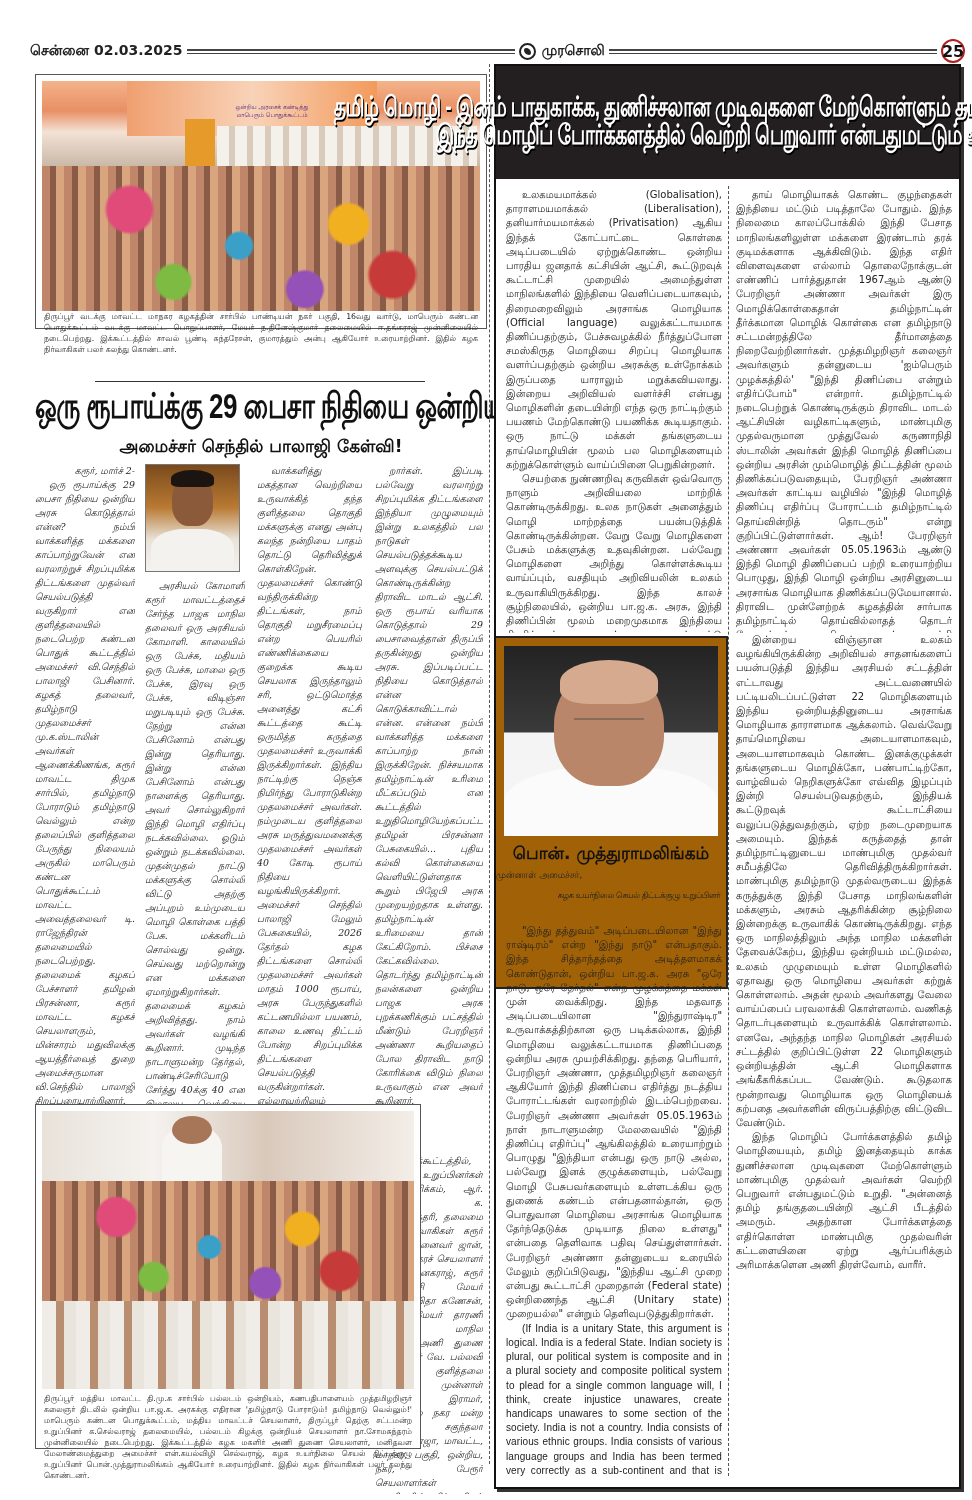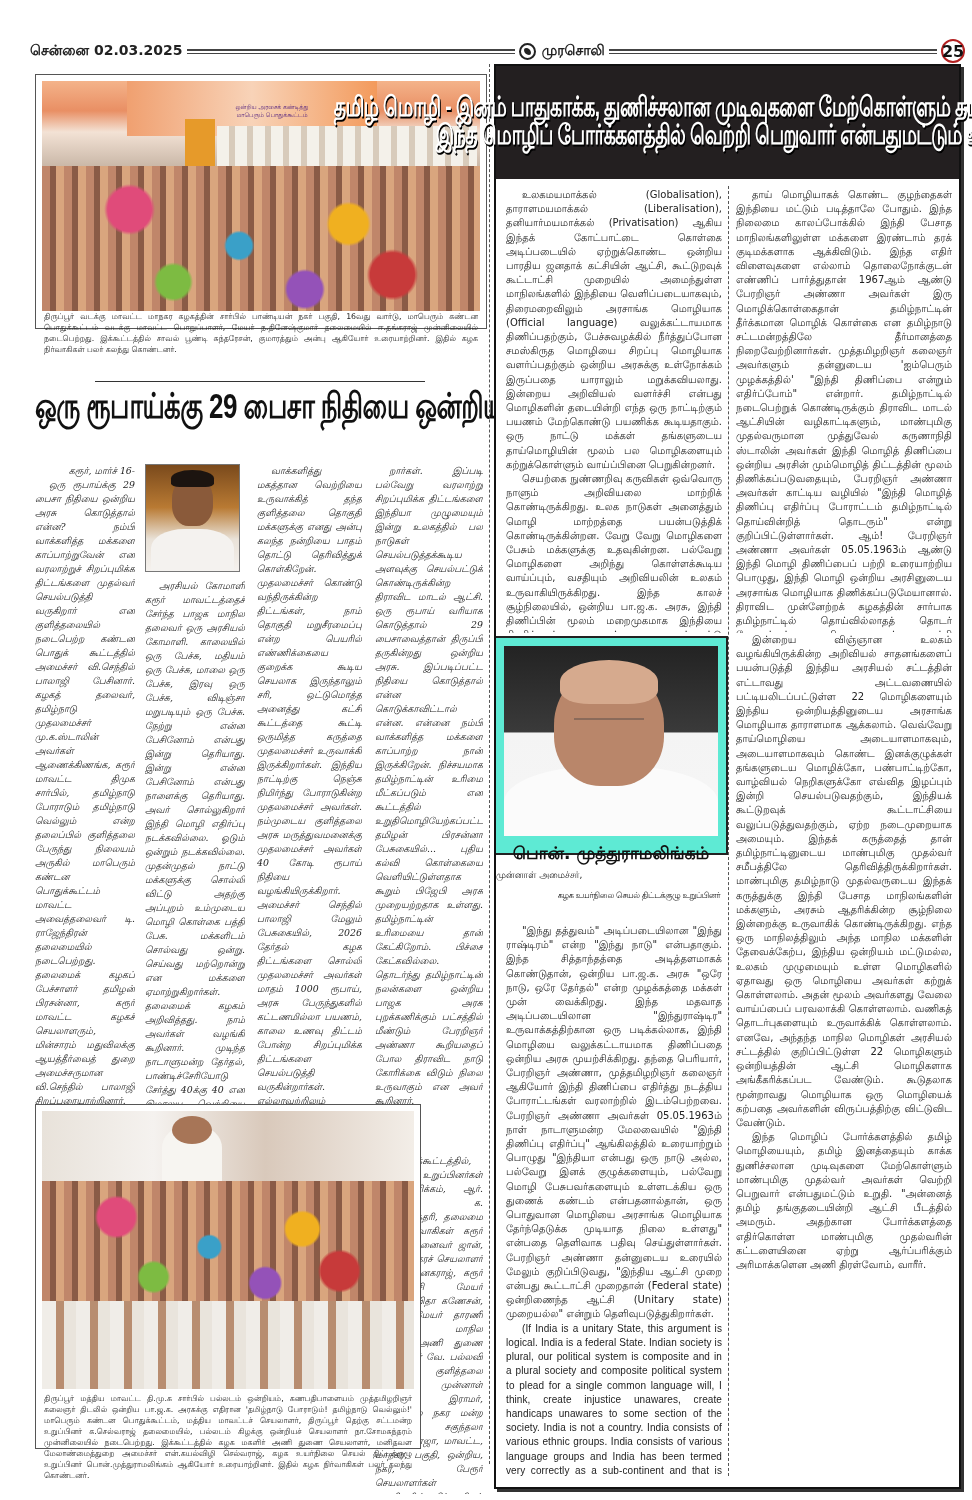--- a/index.html
+++ b/index.html
@@ -49,21 +49,21 @@
 
   
   .right-box { position: absolute; left: 494px; top: 64px; width: 467px; height: 1425px; border: 2px solid #111; box-shadow: 3px 3px 0 #333; background: #fff; }
   .banner { position: absolute; left: 0; top: 0; width: 463px; height: 113px; background: #231f20; display: flex; flex-direction: column; align-items: center; justify-content: center; gap: 4px; }
   .banner div { color: #fff; font-family: "Liberation Sans", sans-serif; font-weight: bold; font-size: 19px; letter-spacing: -0.6px; white-space: nowrap; transform: scaleY(1.45); text-shadow: 1px 1px 0 #000; }
   .article-col { position: absolute; font-size: 10px; line-height: 14.2px; color: #222; text-align: justify; overflow: hidden; }
   .article-col p { text-indent: 16px; margin-bottom: 0; }
   .article-col .en { font-family: "Liberation Sans", sans-serif; letter-spacing: 0.1px; }
   .art-divider { position: absolute; left: 232px; top: 120px; height: 1290px; border-left: 1px dashed #555; }
 
-  .bio-box { position: absolute; left: 0; top: 570px; width: 232px; height: 219px; border: 2px solid #222; border-left: none; background: #5eead4; }
+  .bio-box { position: absolute; left: 0; top: 570px; width: 232px; height: 353px; border: 2px solid #222; border-left: none; background: #a16207; }
   .bio-photo { position: absolute; left: 8px; top: 8px; width: 214px; height: 190px; background: linear-gradient(180deg, #232323 0%, #3a3a3a 45%, #f4f4f4 46%, #f6f6f6 100%); overflow: hidden; }
   .bio-photo .head { position: absolute; left: 50px; top: 22px; width: 110px; height: 118px; background: #b9866a; border-radius: 48% 48% 42% 42%; }
   .bio-photo .bald { position: absolute; left: 56px; top: 14px; width: 98px; height: 44px; background: #d6aa8e; border-radius: 50% 50% 30% 30%; }
   .bio-photo .body { position: absolute; left: 0; top: 120px; width: 214px; height: 80px; background: #fbfbfb; border-radius: 45% 45% 0 0; }
   .bio-photo .glass { position: absolute; left: 70px; top: 72px; width: 70px; height: 10px; border-top: 2px solid #8a6a5a; }
   .bio-name { position: absolute; left: 0; top: 205px; width: 230px; text-align: center; font-size: 17px; font-weight: bold; color: #111; }
   .bio-role { position: absolute; left: 0; top: 232px; width: 230px; font-size: 9px; color: #222; }
   .bio-post { position: absolute; left: 0; top: 252px; width: 230px; text-align: center; font-size: 8.2px; color: #222; letter-spacing: -0.4px; margin-left: 28px; }
 </style>
 </head>
@@ -88,23 +88,24 @@
       <div class="photo-label" style="left:190px;top:22px;width:80px;text-align:center;color:#5a2a80;font-size:6px;">ஒன்றிய அரசைக் கண்டித்து மாபெரும் பொதுக்கூட்டம்</div>
       <div style="position:absolute;left:143px;top:38px;width:30px;height:47px;background:#e69a2a;"></div>
       <div style="position:absolute;left:175px;top:45px;width:260px;height:40px;background:repeating-linear-gradient(90deg,#f4f1ea 0 12px,#d8cbbb 12px 18px);"></div>
     </div>
     <div class="photo photo-crowd" style="height:145px;"></div>
     <div class="caption" style="position:absolute;left:6px;top:232px;width:438px;font-size:7.8px;line-height:11px;">திருப்பூர் வடக்கு மாவட்ட மாநகர கழகத்தின் சார்பில் பாண்டியன் நகர் பகுதி, 16வது வார்டு, மாபெரும் கண்டன பொதுக்கூட்டம் வடக்கு மாவட்ட பொறுப்பாளர், மேயர் ந.தினேஷ்குமார் தலைமையில் ஈ.தங்கராஜ் முன்னிலையில் நடைபெற்றது. இக்கூட்டத்தில் சாவல் பூண்டி சுந்தரேசன், குமாரத்தும் அன்பு ஆகியோர் உரையாற்றினர். இதில் கழக நிர்வாகிகள் பலர் கலந்து கொண்டனர்.</div>
   </div>
 
   <div class="kicker-rule" style="top:317px;"></div>
   <div class="headline" style="top:322px;">ஒரு ரூபாய்க்கு 29 பைசா நிதியை ஒன்றிய அரசு கொடுத்தால் என்ன?</div>
+  <div class="subhead" style="top:372px;">அமைச்சர் செந்தில் பாலாஜி கேள்வி!</div>
 
   <div class="news-col" style="left:0;top:400px;width:100px;height:640px;">
-    <span class="byline-place">கரூர், மார்ச் 16-</span>
+    <span class="byline-place">கரூர், மார்ச் 2-</span>
     <p>ஒரு ரூபாய்க்கு 29 பைசா நிதியை ஒன்றிய அரசு கொடுத்தால் என்ன? நம்பி வாக்களித்த மக்களை காப்பாற்றுவேன் என வரலாற்றுச் சிறப்புமிக்க திட்டங்களை முதல்வர் செயல்படுத்தி வருகிறார் என குளித்தலையில் நடைபெற்ற கண்டன பொதுக் கூட்டத்தில் அமைச்சர் வி.செந்தில் பாலாஜி பேசினார். கழகத் தலைவர், தமிழ்நாடு முதலமைச்சர் மு.க.ஸ்டாலின் அவர்கள் ஆணைக்கிணங்க, கரூர் மாவட்ட திமுக சார்பில், தமிழ்நாடு போராடும் தமிழ்நாடு வெல்லும் என்ற தலைப்பில் குளித்தலை பேருந்து நிலையம் அருகில் மாபெரும் கண்டன பொதுக்கூட்டம் மாவட்ட அவைத்தலைவர் டி. ராஜேந்திரன் தலைமையில் நடைபெற்றது. தலைமைக் கழகப் பேச்சாளர் தமிழன் பிரசன்னா, கரூர் மாவட்ட கழகச் செயலாளரும், மின்சாரம் மதுவிலக்கு ஆயத்தீர்வைத் துறை அமைச்சருமான வி.செந்தில் பாலாஜி சிறப்புரையாற்றினார். அமைச்சர் வி.செந்தில்பாலாஜி பேசியதாவது: நம்முடைய உரிமைகளை எல்லாம் வீட்டுக் கொடுக்க நிலையில் அல்ல. இந்தியாவிலேயே தமிழ்நாடு, தமிழ்நாட்டின் உரிமைகளை எல்லாம் மீட்டெடுப்போம். நம்முடைய முதலமைச்சர் மு.க.ஸ்டாலின் அவர்கள் நல்லாட்சி நடத்திக் கொண்டிருக்கிறார்கள். தொகுதி மறுசீரமைப்பினால் ஏற்படுகின்ற பாதிப்பை மிகத் தெளிவாக பிரசன்னா அவர்கள் தோலுரித்துக் காட்டினார்.</p>
   </div>
 
   <div class="portrait" style="left:110px;top:400px;width:95px;height:108px;">
     <div class="face"></div>
     <div class="hair"></div>
     <div class="shirt"></div>
   </div>
   <div class="news-col" style="left:110px;top:515px;width:100px;height:525px;">
     <p>அரசியல் கோமாளி கரூர் மாவட்டத்தைச் சேர்ந்த பாஜக மாநில தலைவர் ஒரு அரசியல் கோமாளி. காலையில் ஒரு பேச்சு, மதியம் ஒரு பேச்சு, மாலை ஒரு பேச்சு, இரவு ஒரு பேச்சு, விடிஞ்சா மறுபடியும் ஒரு பேச்சு. நேற்று என்ன பேசினோம் என்பது இன்று தெரியாது. இன்று என்ன பேசினோம் என்பது நாளைக்கு தெரியாது. அவர் சொல்லுகிறார் இந்தி மொழி எதிர்ப்பு நடக்கவில்லை. ஓடும் ஒன்றும் நடக்கவில்லை. முதன்முதல் நாட்டு மக்களுக்கு சொல்லி விட்டு அதற்கு அப்புறம் உம்முடைய மொழி கொள்கை பத்தி பேசு. மக்களிடம் சொல்வது ஒன்று. செய்வது மற்றொன்று என மக்களை ஏமாற்றுகிறார்கள். தலைமைக் கழகம் அறிவித்தது. நாம் அவர்கள் வழங்கி கூறினார். முடிந்த நாடாளுமன்ற தேர்தல், பாண்டிச்சேரியோடு சேர்த்து 40க்கு 40 என இமாலய வெற்றியை கொடுத்தார்கள். நம்முடைய மாவட்டத்தில் அருண் நேரு அவர்களுக்கு உதயசூரியன் சின்னத்தில்</p>

